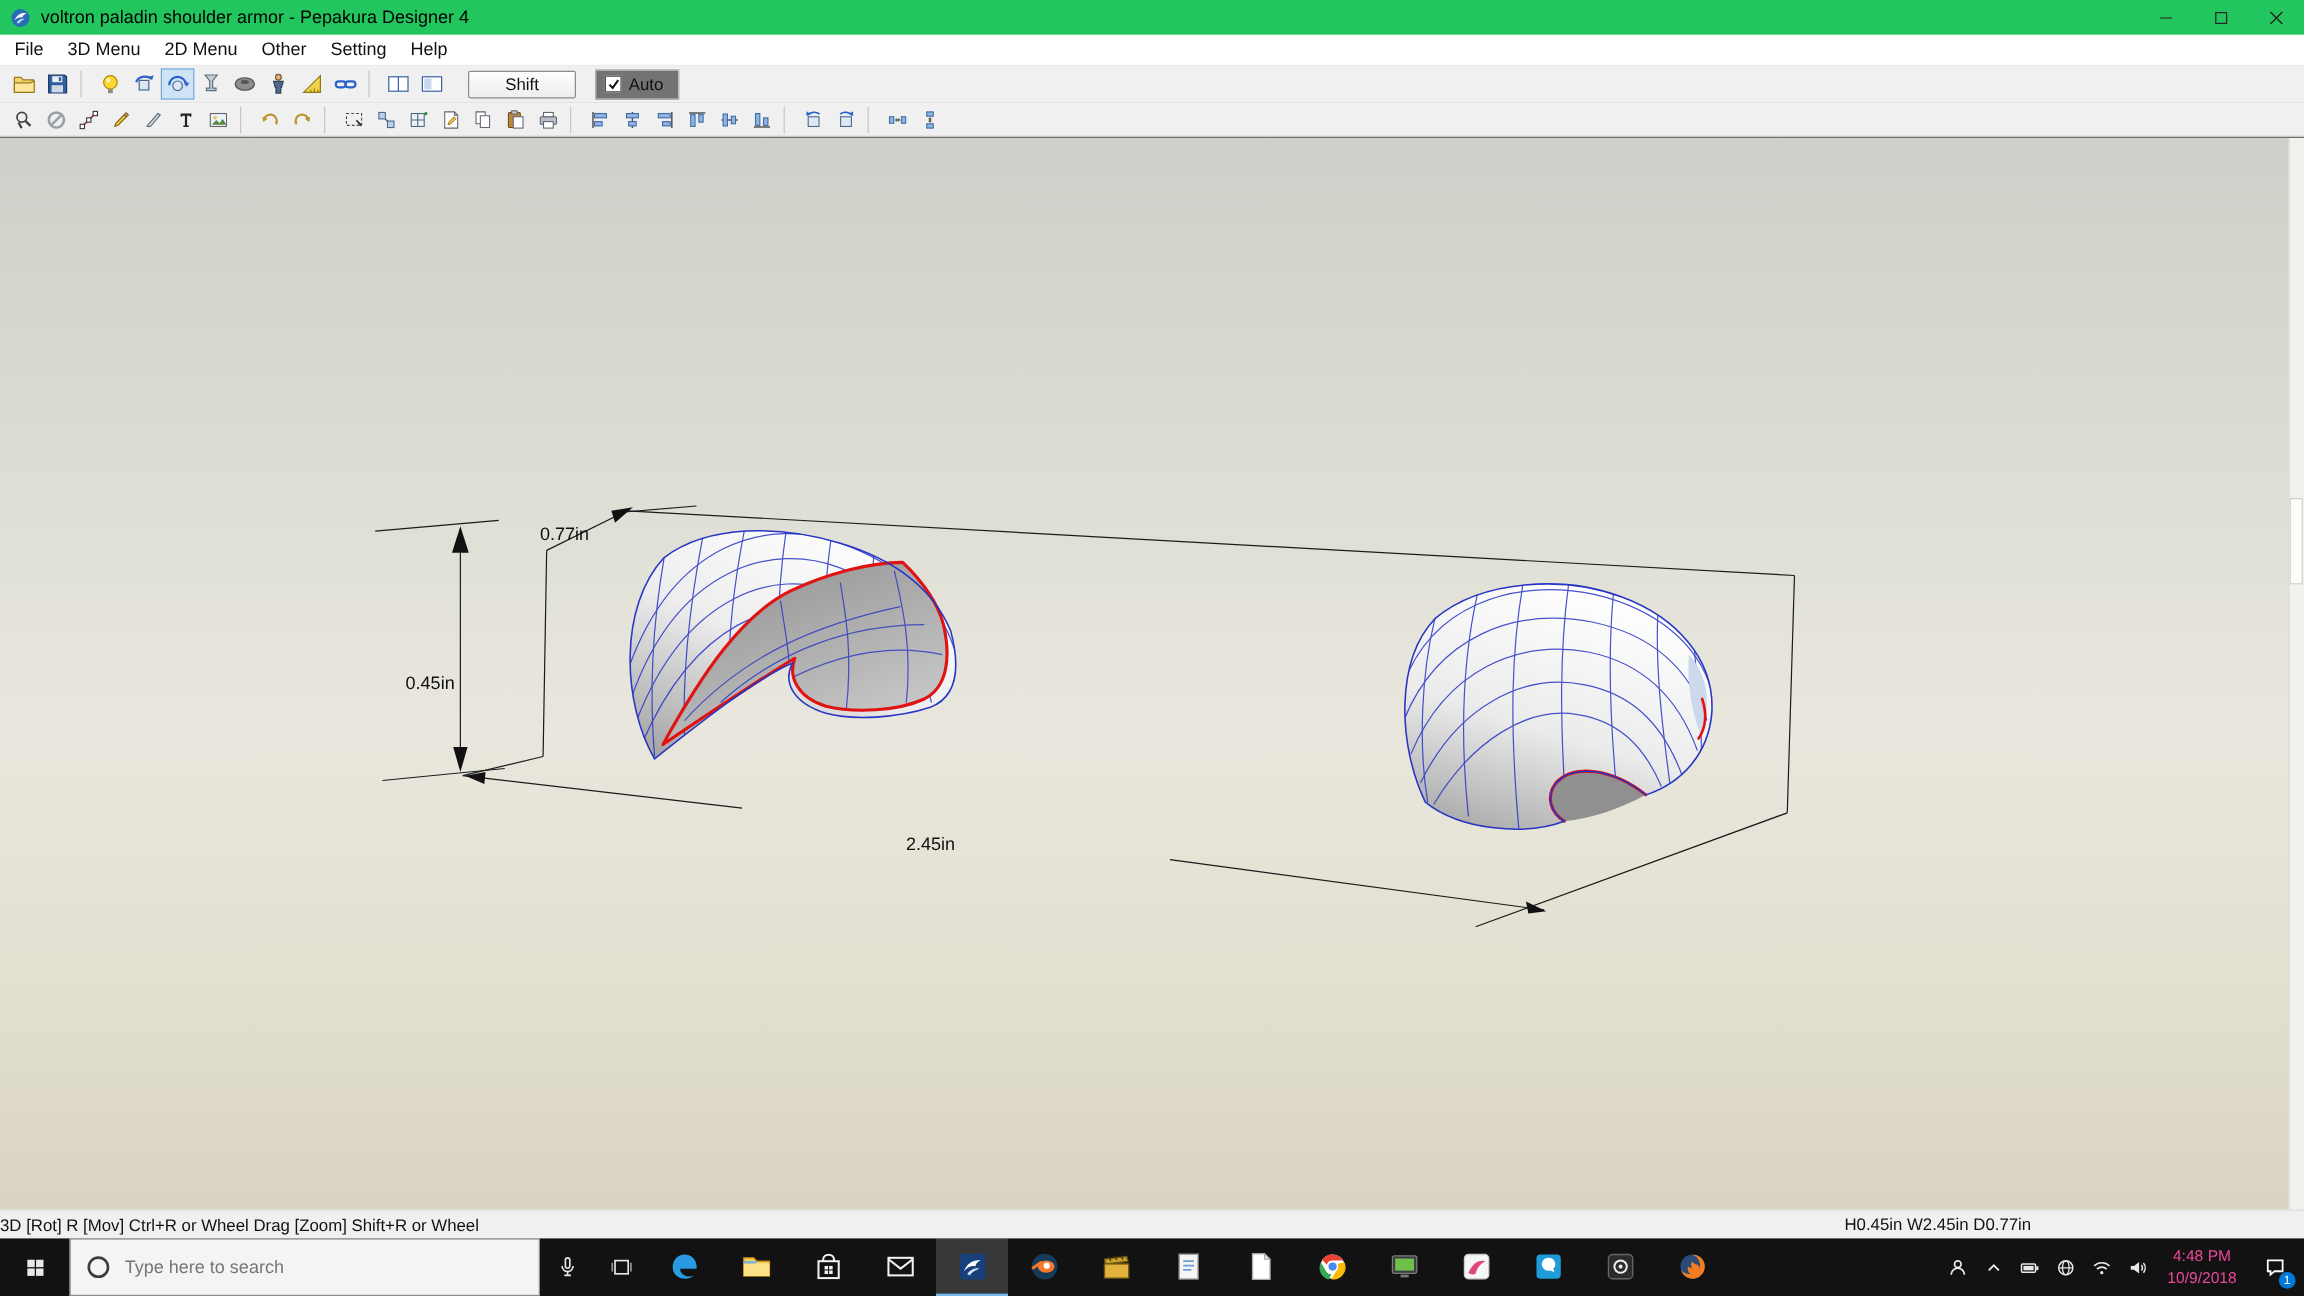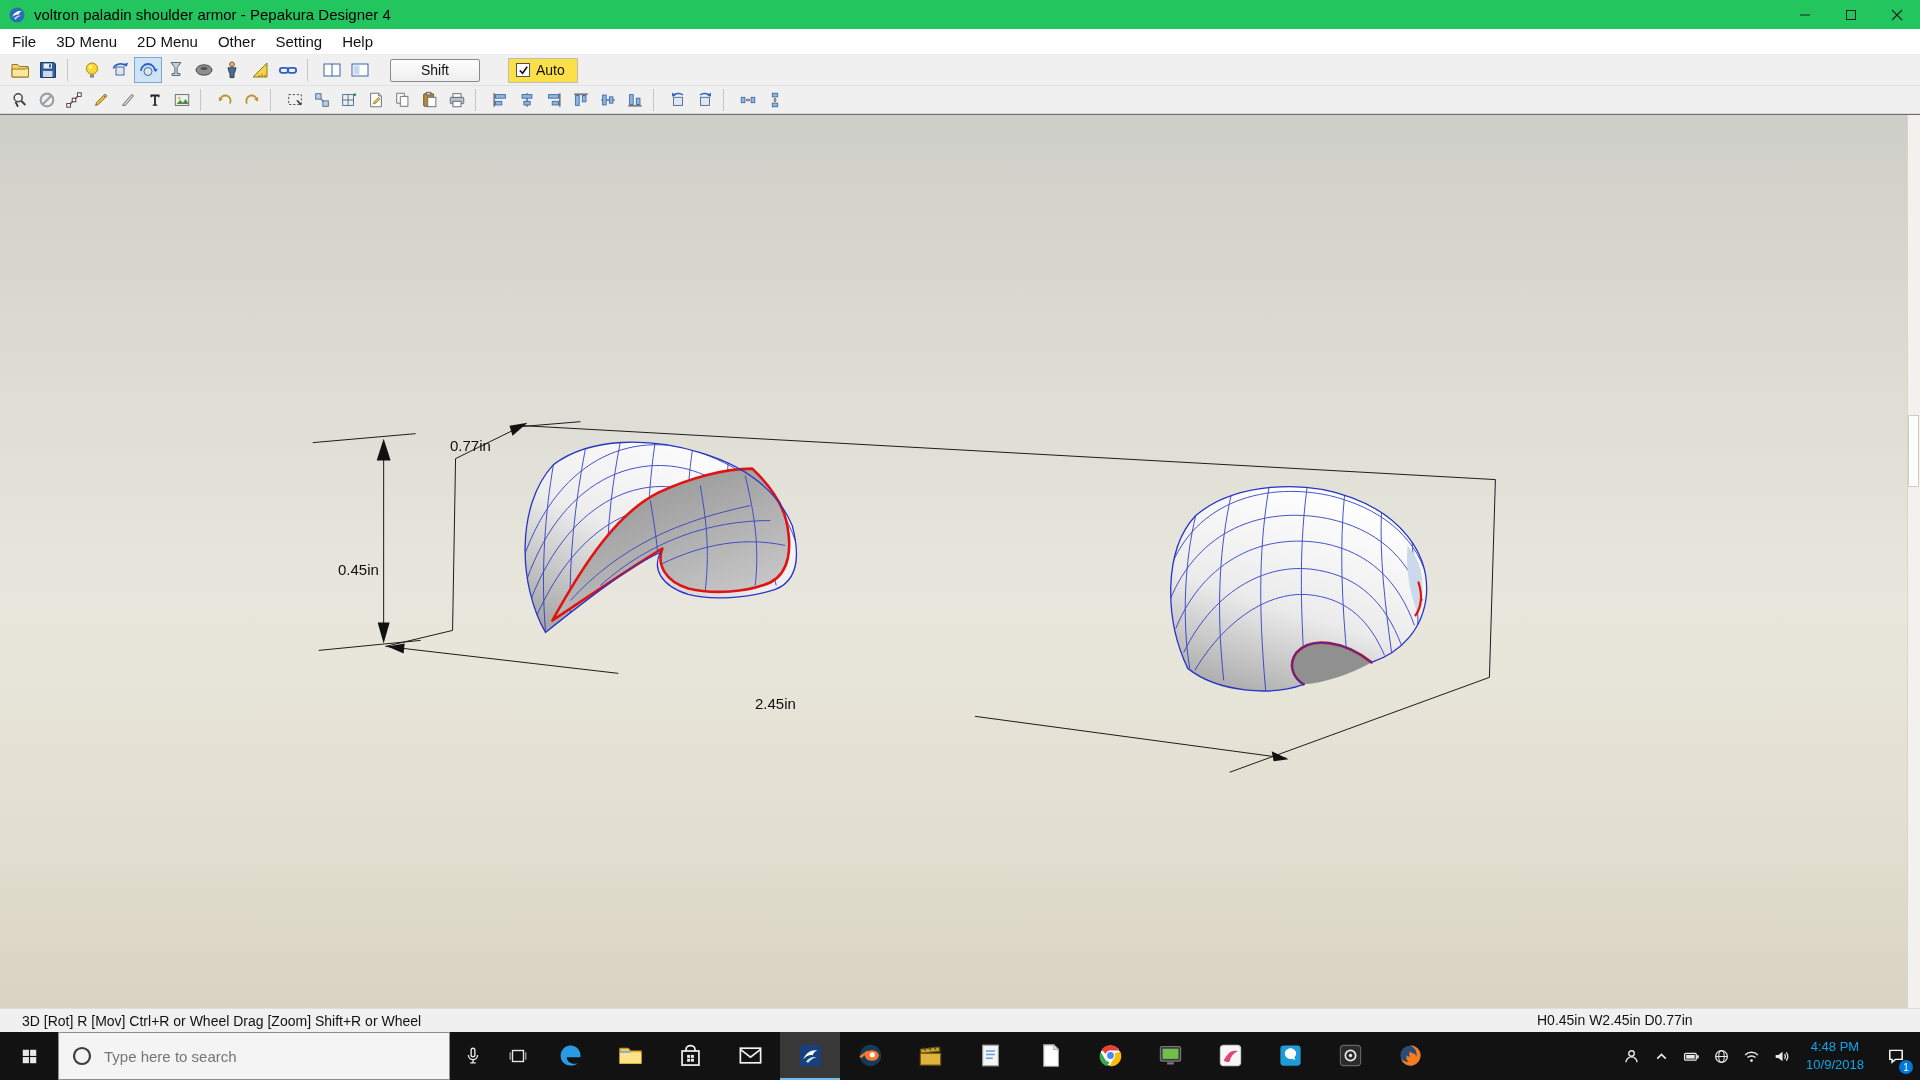--- a/index.html
+++ b/index.html
@@ -25,54 +25,54 @@
   .toolbar.row1{height:31px;border-bottom:1px solid #e2e2e2}
   .toolbar.row2{height:28px;border-bottom:1px solid #d8d8d8}
   .tb-btn{width:28px;height:26px;display:flex;align-items:center;justify-content:center;border:1px solid transparent}
   .row2 .tb-btn{height:24px;width:27px}
   .tb-ico{display:flex}
   .tb-btn svg{width:20px;height:20px}
   .row2 .tb-btn svg{width:18px;height:18px}
   .tb-btn.active{background:#cfe3f7;border:1px solid #7ba7d4}
   .tb-sep{width:8px;height:22px;border-left:1px solid #c6c6c6;margin:0 3px 0 5px}
   .unfold-btn{margin-left:16px;width:90px;height:23px;font-size:14px;color:#111;background:linear-gradient(#fdfdfd,#eee);border:1px solid #8a8a8a;border-radius:2px;display:flex;align-items:center;justify-content:center}
-  .auto-wrap{display:flex;align-items:center;gap:6px;margin-left:28px;border:1px solid #bdbdbd;height:25px;padding:0 12px 0 7px;font-size:14px;color:#111;background:#fde047}
+  .auto-wrap{display:flex;align-items:center;gap:6px;margin-left:16px;border:1px solid #bdbdbd;height:25px;padding:0 12px 0 7px;font-size:14px;color:#111;background:#737373}
   .checkbox{width:14px;height:14px;background:#fff;border:1px solid #505050;display:flex;align-items:center;justify-content:center}
   .checkbox svg{width:11px;height:11px}
 
   
   .viewport{position:relative;height:894px;border-top:1px solid #6f6f6f;
     background:linear-gradient(180deg,#cfcfc9 0%,#dcdcd4 28%,#e9e7dd 55%,#e2decf 82%,#d8d3c2 100%)}
   .scene{position:absolute;inset:0;width:100%;height:100%}
   .dim-label{position:absolute;font-size:15px;color:#101010;white-space:nowrap}
   .vp-scrollbar{position:absolute;top:0;right:0;width:13px;height:100%;background:#f2f1ee;border-left:1px solid #d8d6cf}
   .vp-thumb{position:absolute;top:300px;right:1px;width:11px;height:72px;background:#fdfdfc;border:1px solid #cfcdc6}
 
   
-  .statusbar{position:relative;height:24px;background:#f0f0f0;border-top:1px solid #dedede;font-size:14px;color:#111;display:flex;align-items:center;padding-left:22px}
+  .statusbar{position:relative;height:24px;background:#f0f0f0;border-top:1px solid #dedede;font-size:14px;color:#111;display:flex;align-items:center;padding-left:0}
   .status-right{position:absolute;left:1537px;top:3px}
 
   
   .taskbar{height:48px;background:#121212;display:flex;align-items:stretch;position:relative}
   .start-btn{width:58px;display:flex;align-items:center;justify-content:center}
   .start-btn svg{width:19px;height:19px}
   .search-box{width:392px;background:#f4f4f4;border:1px solid #8d8d8d;display:flex;align-items:center;gap:10px;padding-left:11px;margin:0}
   .search-box .cortana{width:24px;height:24px;display:flex}
   .search-box svg{width:24px;height:24px}
   .search-box input{border:none;background:transparent;outline:none;font-family:"Liberation Sans",sans-serif;font-size:15px;color:#333;width:300px}
   .tb-icon-btn{width:45px;display:flex;align-items:center;justify-content:center}
   .tb-icon-btn svg{width:22px;height:22px}
   .tb-apps{display:flex}
   .tb-app{width:60px;display:flex;align-items:center;justify-content:center;border-bottom:2px solid transparent}
   .tb-app svg{width:27px;height:27px}
   .tb-app.active{background:rgba(255,255,255,.16);border-bottom:2px solid #76b9ed}
   .tray{margin-left:auto;display:flex;align-items:center;padding-right:2px}
   .tray-btn{width:30px;height:48px;display:flex;align-items:center;justify-content:center}
   .tray-btn svg{width:17px;height:17px}
-  .clock{color:#0ea5e9;font-size:13px;text-align:center;line-height:1.4;padding:0 9px;min-width:78px}
+  .clock{color:#ec4899;font-size:13px;text-align:center;line-height:1.4;padding:0 9px;min-width:78px}
   .action-btn{position:relative;width:44px;height:48px;display:flex;align-items:center;justify-content:center}
   .action-btn svg{width:18px;height:18px}
   .badge{position:absolute;bottom:6px;right:5px;min-width:14px;height:14px;background:#0078d7;color:#fff;border-radius:7px;font-size:10px;display:flex;align-items:center;justify-content:center;padding:0 2px}
 </style>
 </head>
 <body>
 
 <div id="app">
 
   <header class="titlebar">

